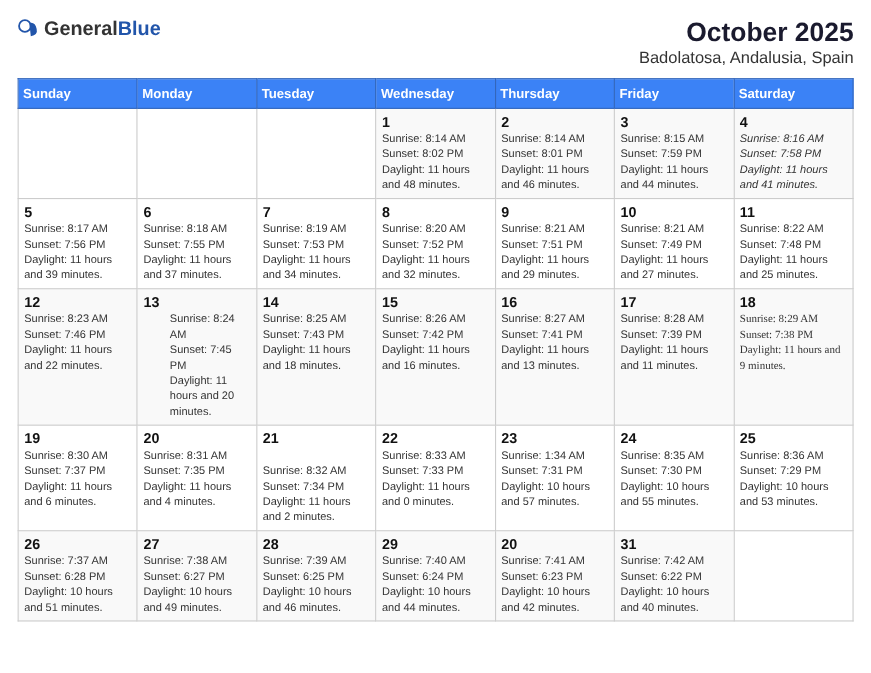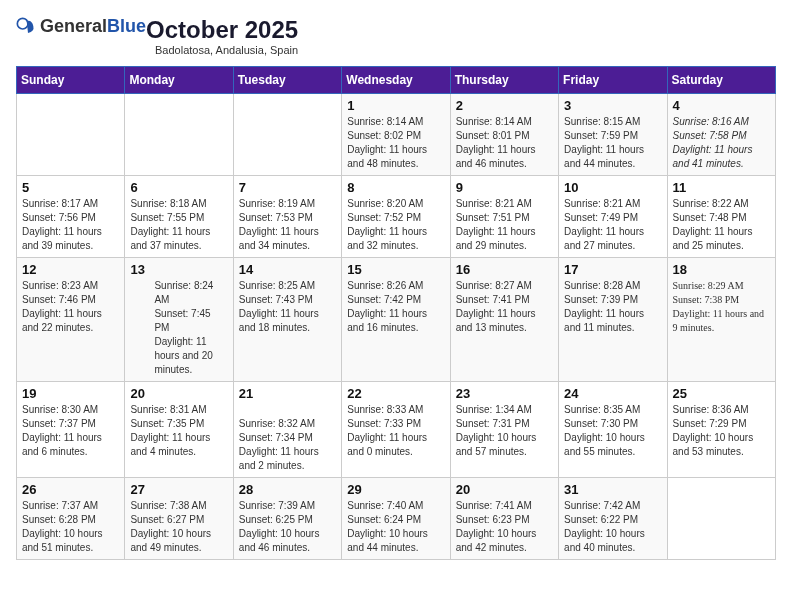--- a/index.html
+++ b/index.html
@@ -5,20 +5,21 @@
     * { box-sizing: border-box; margin: 0; padding: 0; }
     body {
       font-family: Arial, sans-serif;
       background: #fff;
       width: 792px;
       min-height: 612px;
       padding: 16px;
     }
     .header-area {
       display: flex;
+      justify-content: space-between;
       align-items: flex-start;
       margin-bottom: 10px;
     }
     .logo {
       display: flex;
       align-items: center;
       gap: 4px;
     }
     .logo-text-general {
       font-size: 18px;
@@ -36,30 +37,30 @@
     }
     .title-area {
       text-align: right;
     }
     .month-title {
       font-size: 24px;
       font-weight: bold;
       color: #1a1a2e;
     }
     .subtitle {
-      font-size: 11px;
+      font-size: 15px;
       color: #333;
     }
     table {
       width: 100%;
       border-collapse: collapse;
       font-size: 11px;
     }
     thead tr th {
-      background-color: #4c1d95;
+      background-color: #3b82f6;
       color: #fff;
       padding: 6px 4px;
       text-align: left;
       font-size: 12px;
       font-weight: bold;
       border: 1px solid #3366bb;
     }
     tbody tr td {
       border: 1px solid #ccc;
       vertical-align: top;

